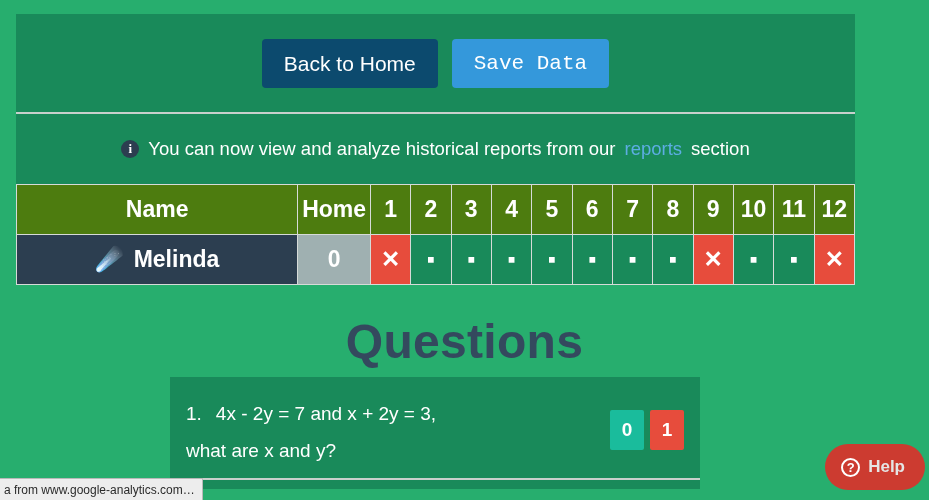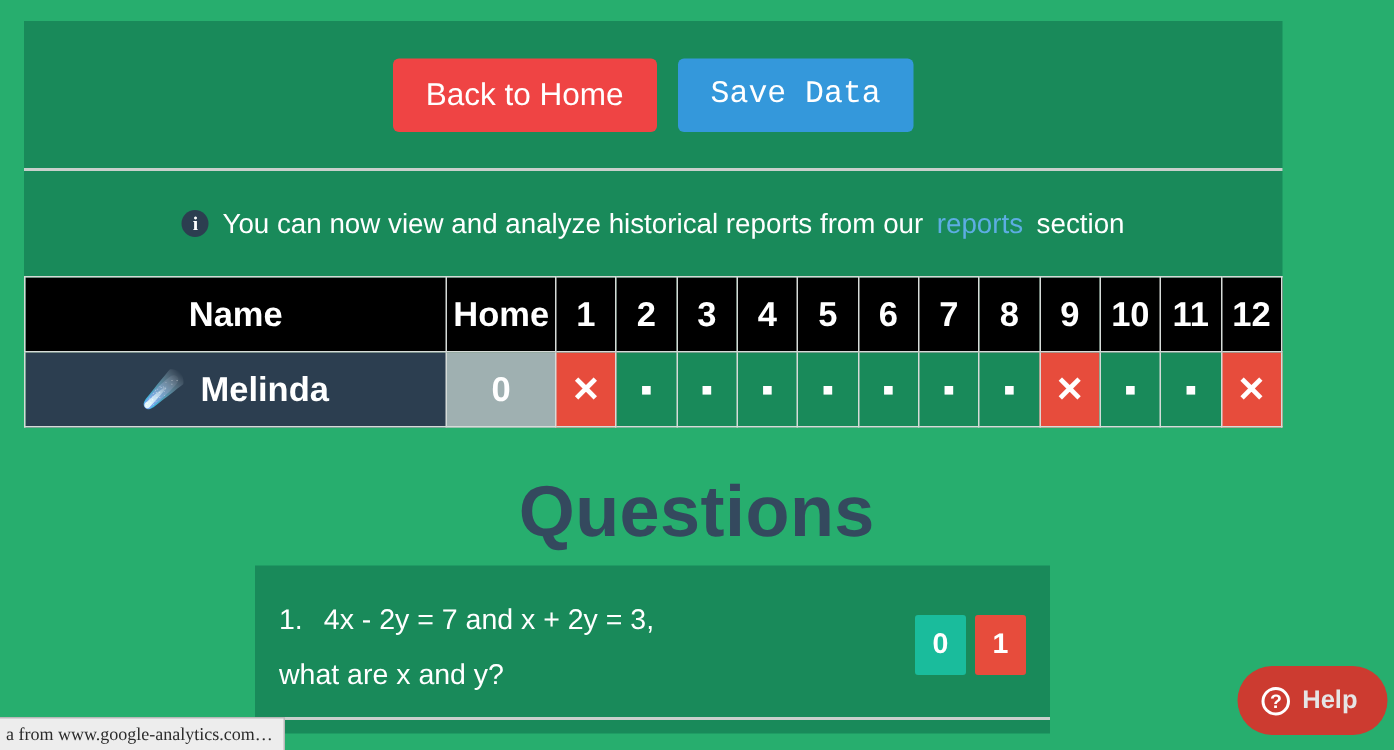--- a/index.html
+++ b/index.html
@@ -38,21 +38,21 @@
     border: none;
     border-radius: 4px;
     color: #ffffff;
     font-size: 21px;
     font-family: "Liberation Sans", sans-serif;
     padding: 14px 22px;
     cursor: pointer;
     line-height: 1;
     white-space: nowrap;
   }
-  .btn-danger { background: #ef4444; }
+  .btn-danger { background: #0c4a6e; }
   .btn-info   { background: #3498db; font-family: Liberation Mono, monospace; }
 
   
   .alert {
     height: 70px;
     display: flex;
     align-items: center;
     justify-content: center;
     box-sizing: border-box;
   }
@@ -94,21 +94,21 @@
   table.score-table td {
     border: 1px solid #d6dbd8;
     color: #ffffff;
     text-align: center;
     font-size: 23px;
     font-weight: bold;
     height: 50px;
     padding: 0;
     box-sizing: border-box;
   }
-  table.score-table th { background: #000000; text-align: center; }
+  table.score-table th { background: #4d7c0f; text-align: center; }
   th.col-name  { width: 279px; }
   th.col-score { width: 72px; }
   th.col-q     { width: 40px; }
 
   td.cell-name {
     background: #2c3e50;
     font-weight: normal;
     font-size: 22px;
     text-align: center;
   }
@@ -238,21 +238,21 @@
     height: 21px;
     background: #ededed;
     border-top: 1px solid #b9b9b9;
     border-right: 1px solid #b9b9b9;
     display: flex;
     align-items: center;
     padding: 0 7px 0 4px;
     color: #2b2b2b;
     font-size: 12px;
     white-space: nowrap;
-    font-family: Liberation Serif, serif;
+    font-family: Liberation Sans, sans-serif;
   }
 </style>
 </head>
 <body>
 
 <div class="panel">
 
   <div class="toolbar">
     <button class="btn btn-danger">Back to Home</button>
     <button class="btn btn-info">Save Data</button>

